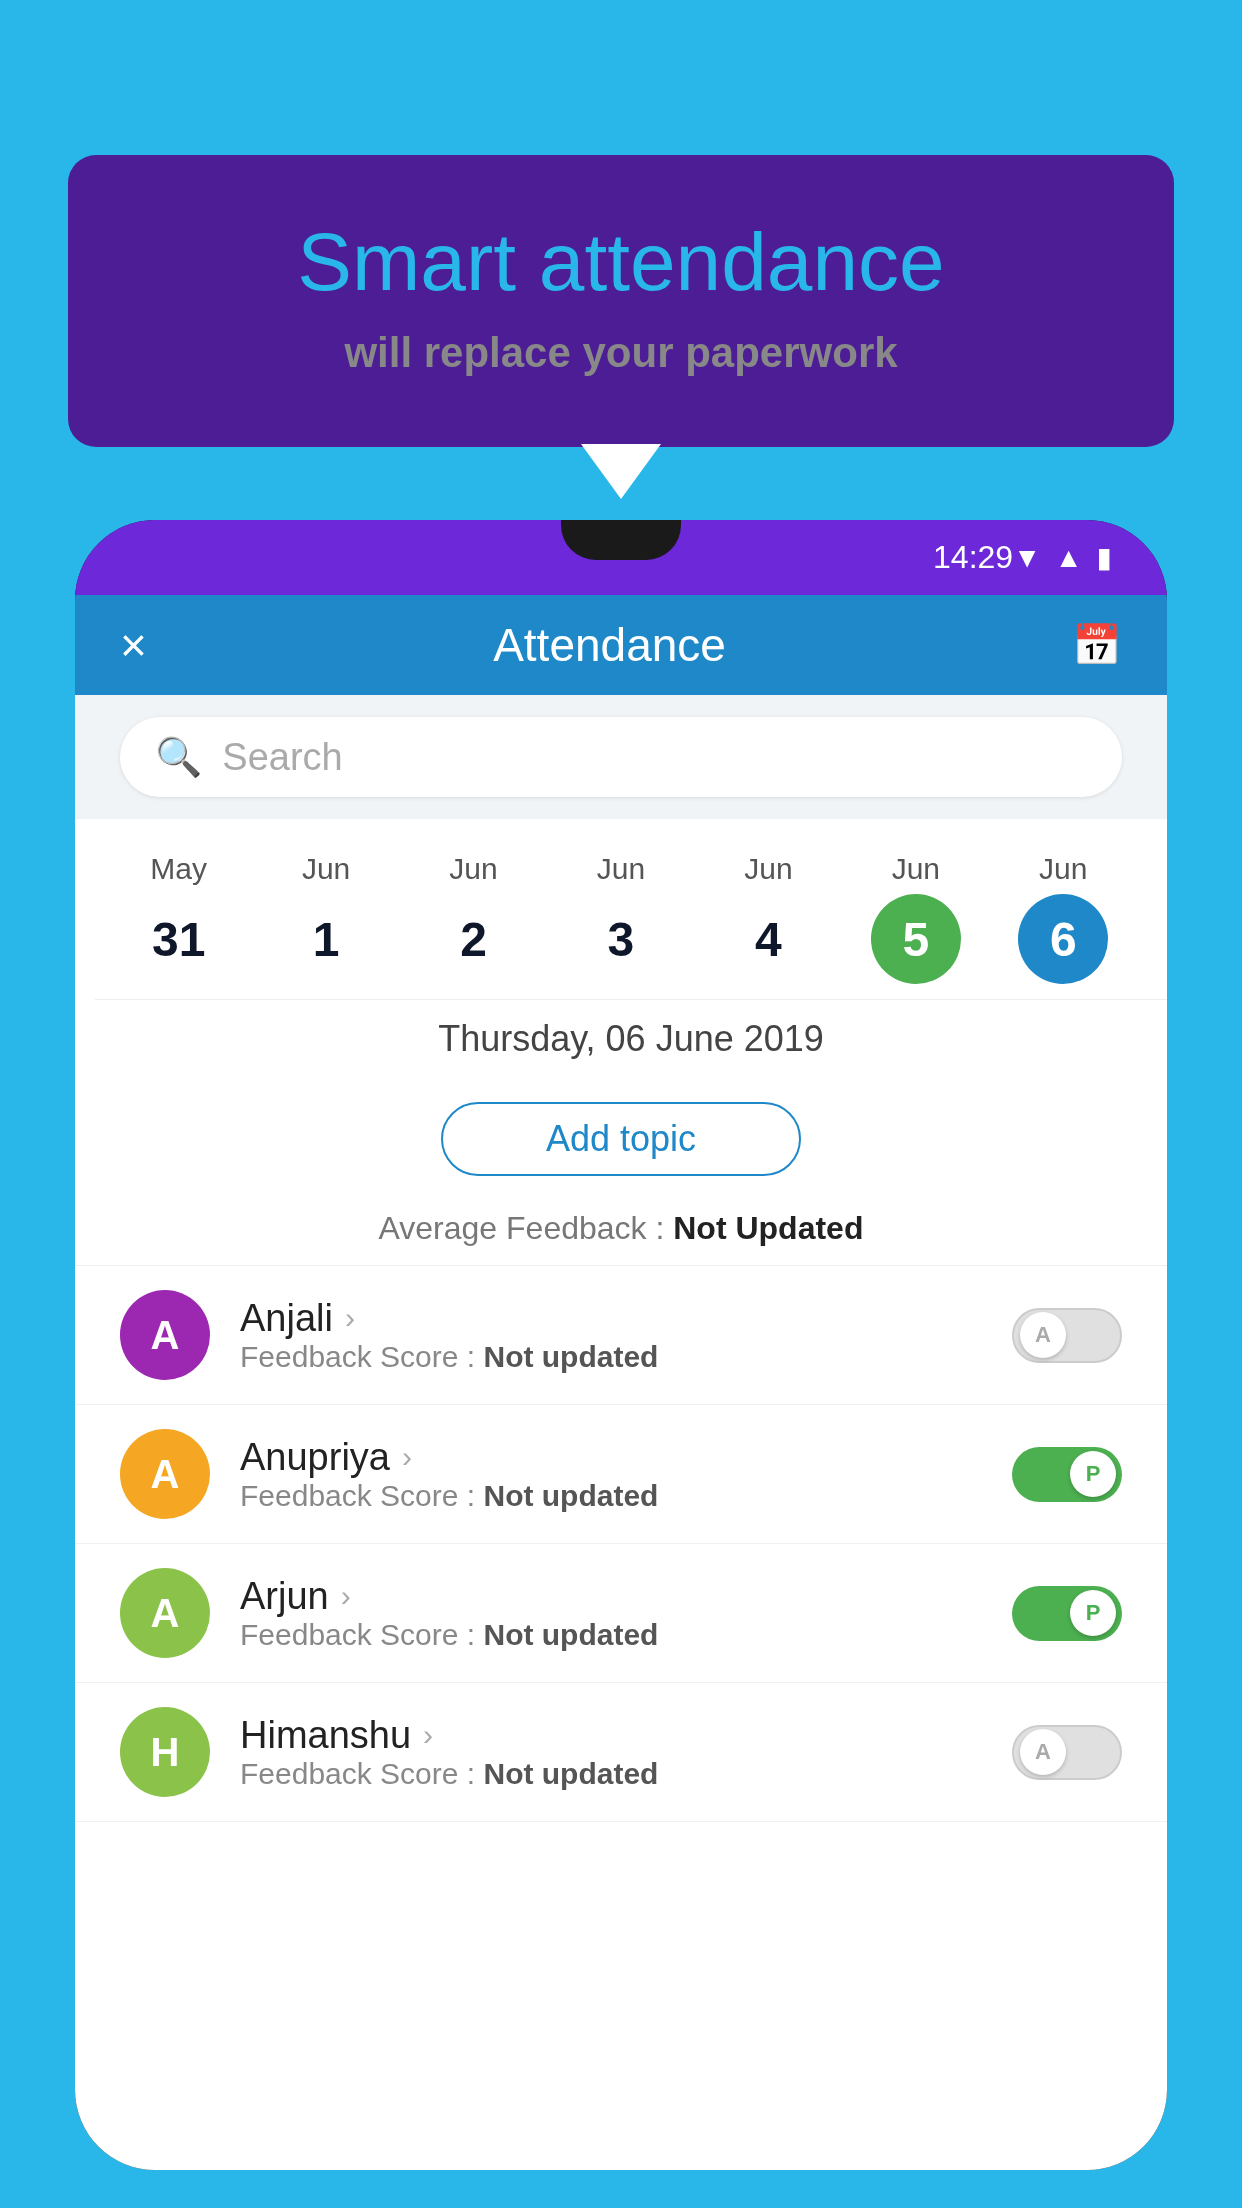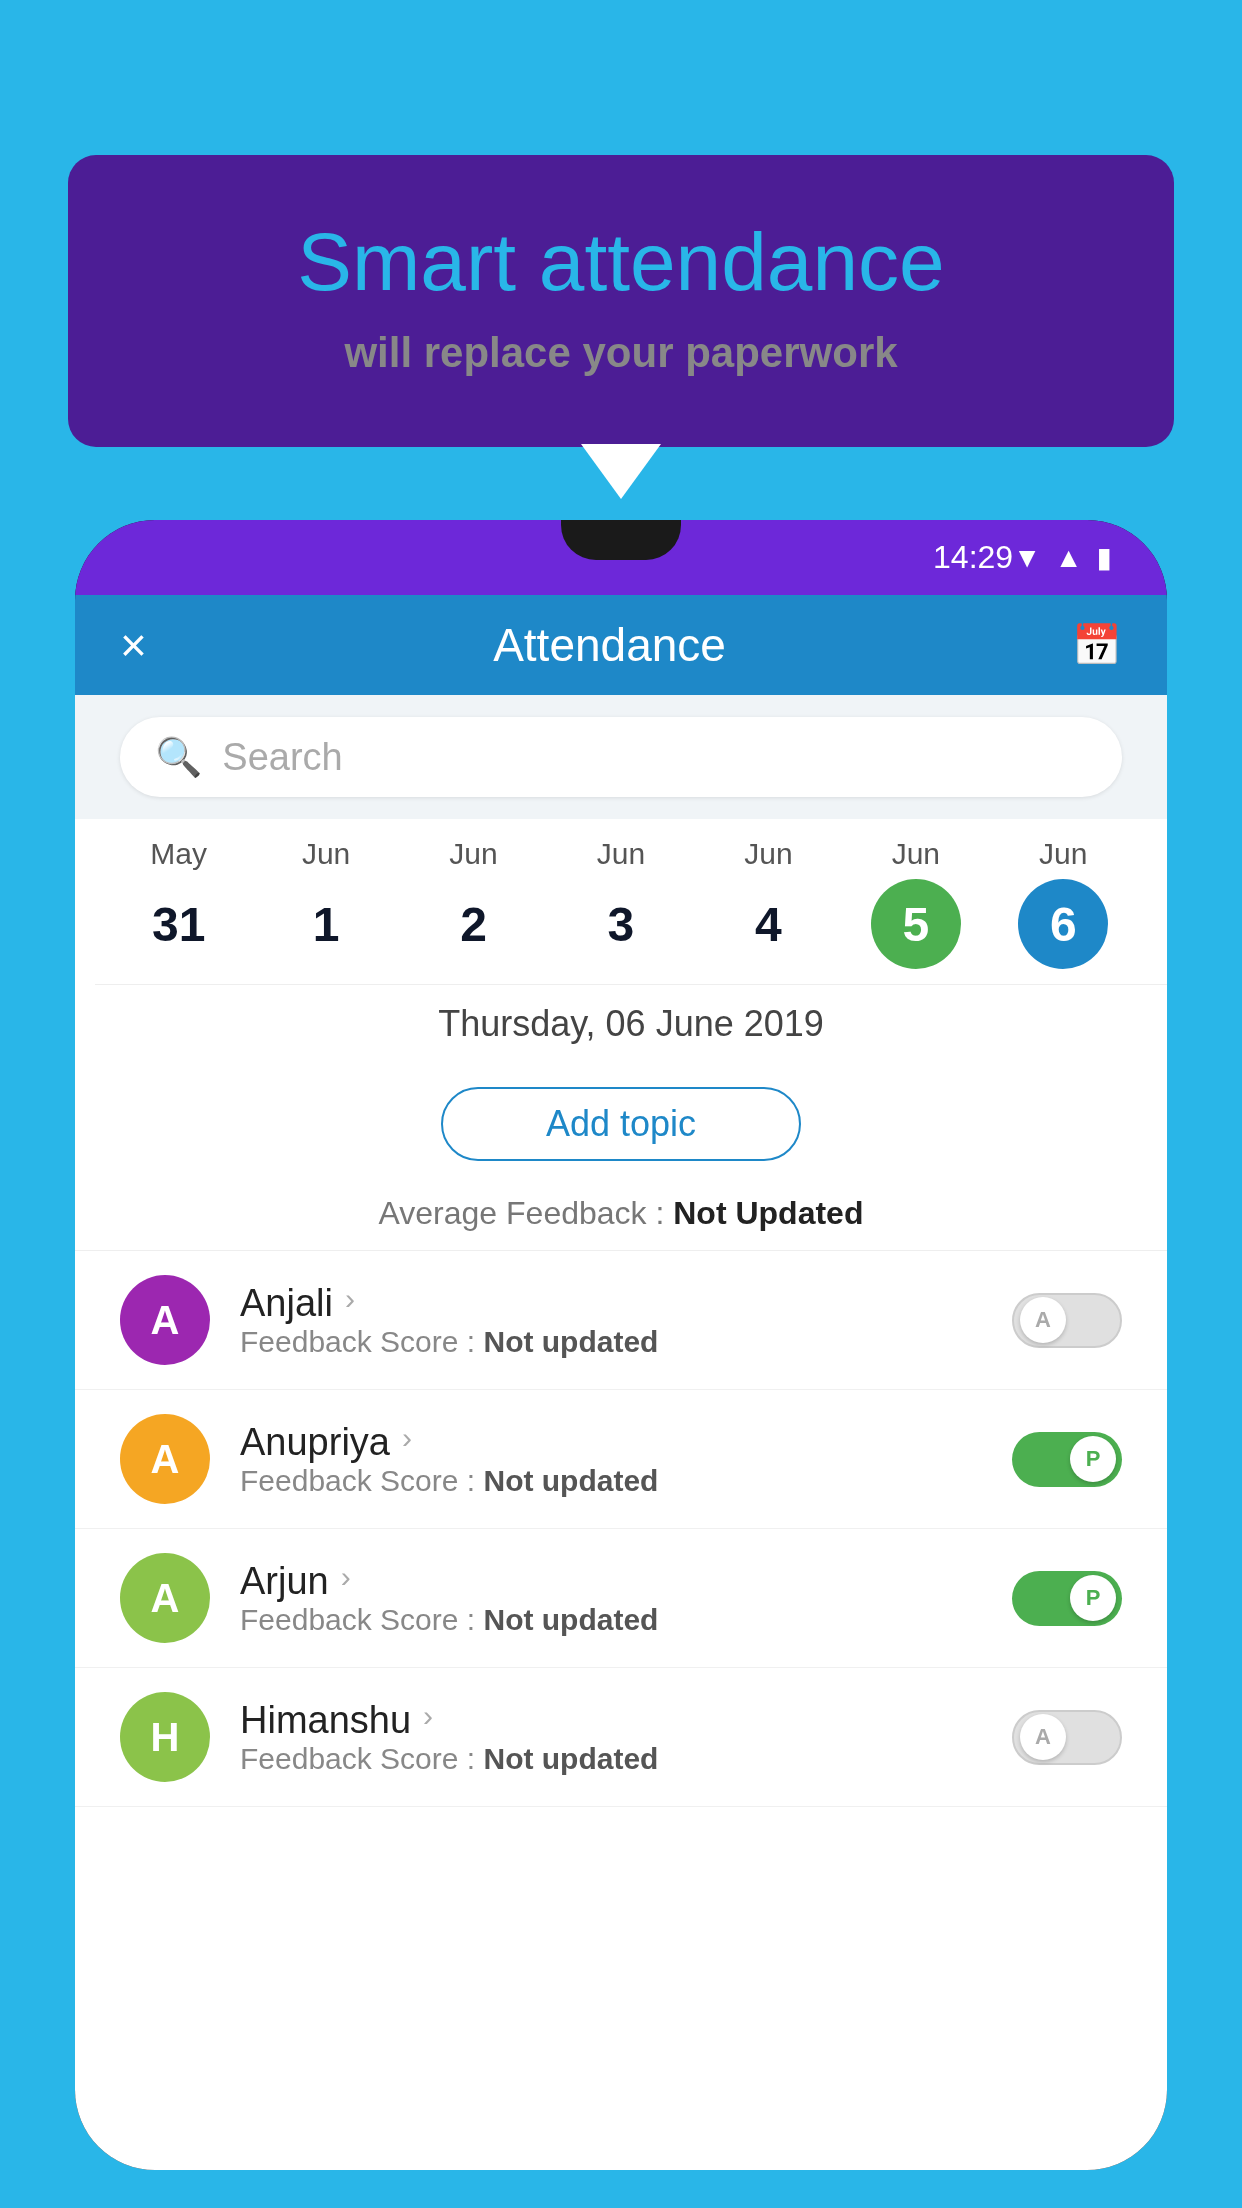--- a/index.html
+++ b/index.html
@@ -170,21 +170,21 @@
       font-size: 38px;
     }
 
     .search-input-text {
       color: #aaa;
       font-size: 38px;
     }
 
     
     .calendar-strip {
-      padding: 18px 30px 15px;
+      padding: 33px 30px 15px;
       display: flex;
       align-items: flex-start;
       justify-content: space-around;
       background: white;
     }
 
     .cal-day {
       display: flex;
       flex-direction: column;
       align-items: center;
@@ -287,21 +287,21 @@
 
     .student-info {
       flex: 1;
     }
 
     .student-name {
       font-size: 38px;
       color: #222;
       font-weight: 500;
       display: flex;
-      align-items: flex-start;
+      align-items: center;
       gap: 12px;
     }
 
     .chevron {
       color: #aaa;
       font-size: 30px;
     }
 
     .feedback-score {
       font-size: 30px;

